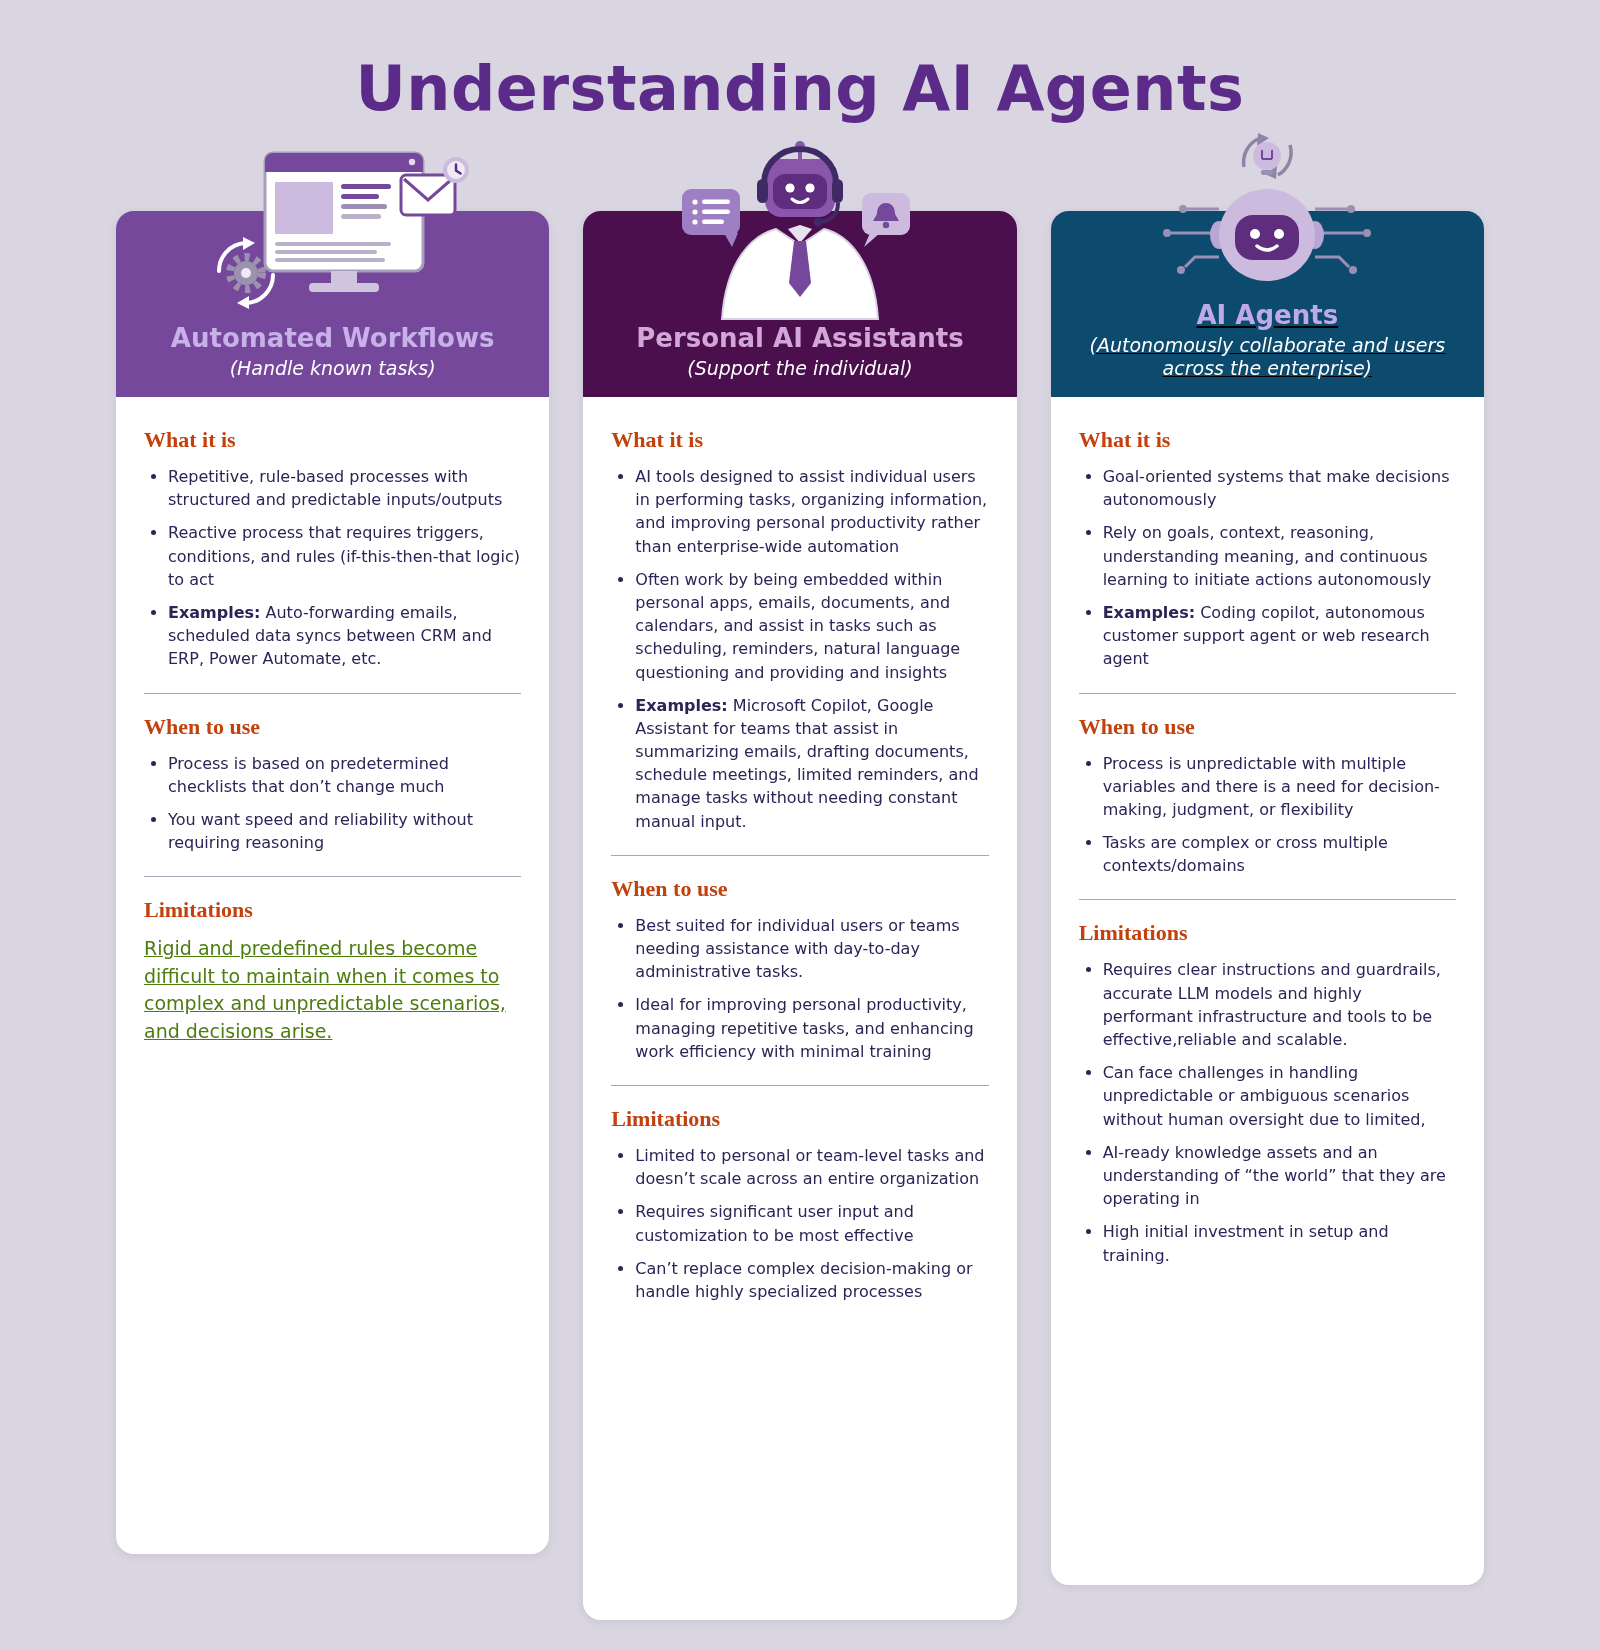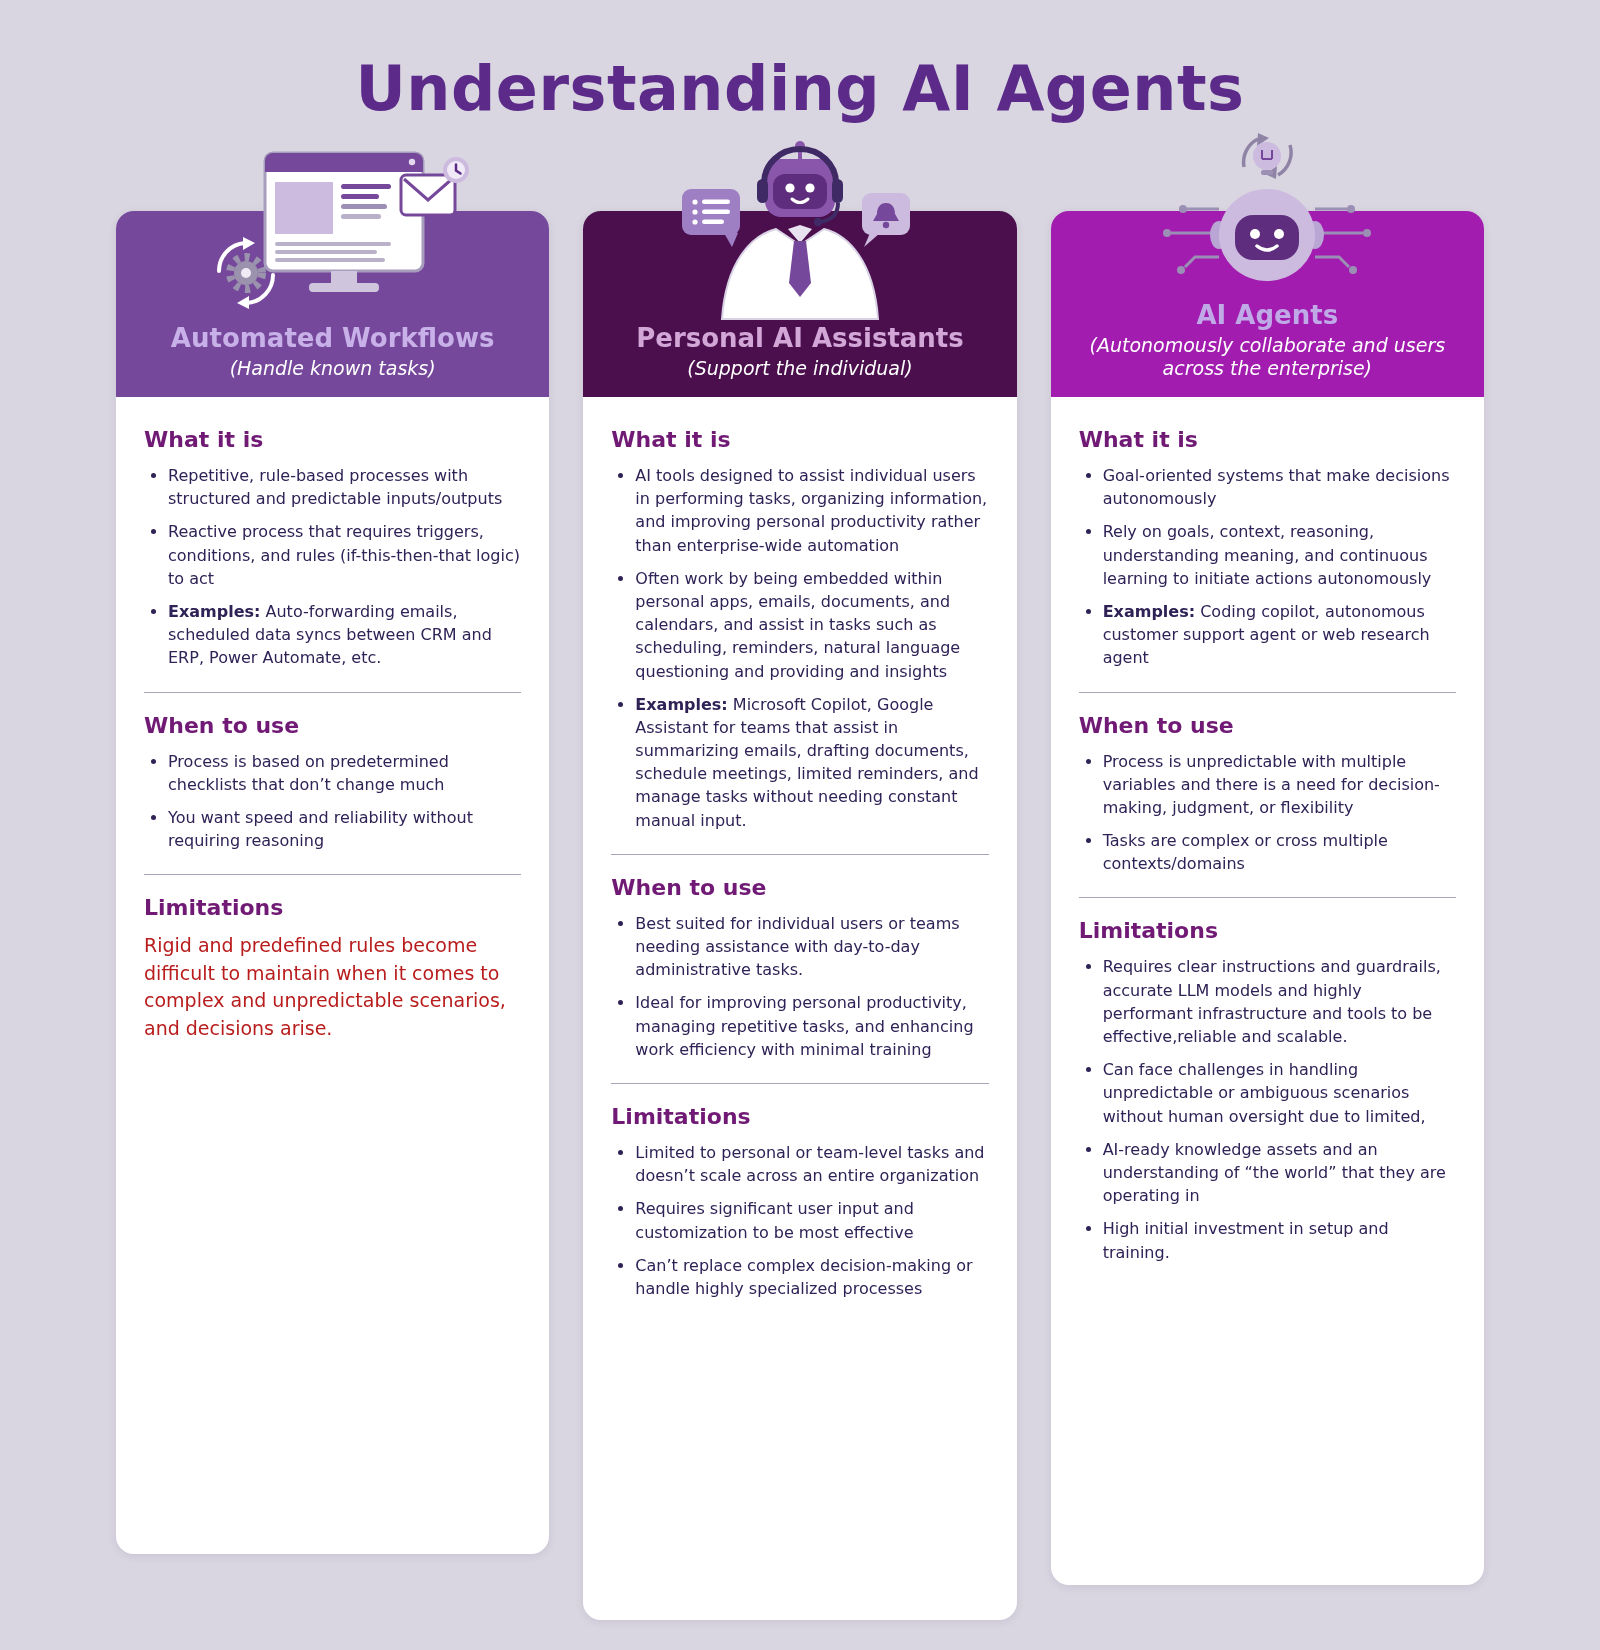--- a/index.html
+++ b/index.html
@@ -44,21 +44,21 @@
     display: flex;
     flex-direction: column;
     justify-content: flex-end;
     align-items: center;
     padding: 0 20px 16px 20px;
     box-sizing: border-box;
     text-align: center;
   }
   .hdr-1 { background: #76489b; }
   .hdr-2 { background: #4b0f4e; }
-  .hdr-3 { background: #a21caf; }
+  .hdr-3 { background: #0c4a6e; text-decoration: underline; }
   .card-icon {
     position: absolute;
     left: 50%;
     transform: translateX(-50%);
     z-index: 2;
     line-height: 0;
   }
   .icon-1 { top: -66px; }
   .icon-2 { top: -78px; }
   .icon-3 { top: -80px; }
@@ -81,41 +81,43 @@
     border-radius: 0 0 18px 18px;
     padding: 28px 28px 30px 28px;
     box-sizing: border-box;
   }
   .body-1 { min-height: 1157px; }
   .body-2 { min-height: 1223px; }
   .body-3 { min-height: 1188px; }
   .sec-h {
     font-size: 22px;
     font-weight: bold;
-    color: #701a75;
+    color: #c2410c;
     margin: 20px 0 12px 0;
+    font-family: Liberation Serif, serif;
   }
   .sec-h.first { margin-top: 2px; }
   .card-body ul {
     margin: 0;
     padding-left: 24px;
     list-style: disc;
   }
   .card-body li {
     font-size: 16px;
     color: #2f2256;
     line-height: 1.45;
     margin-bottom: 10px;
   }
   .card-body li strong { font-weight: bold; color: #2f2256; }
   .para {
     font-size: 19px;
-    color: #b91c1c;
+    color: #4d7c0f;
     line-height: 1.45;
     margin: 0;
+    text-decoration: underline;
   }
   .divider {
     border: none;
     border-top: 1.5px solid #aba3ba;
     margin: 22px 0 0 0;
   }
 </style>
 </head>
 <body>
 

